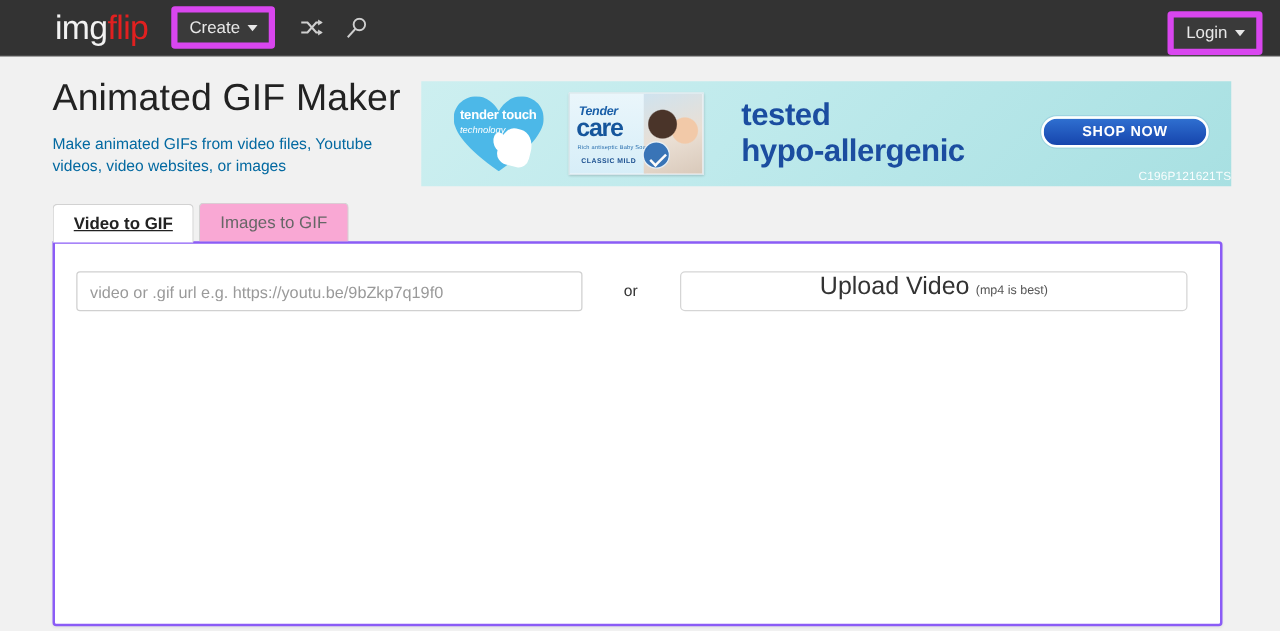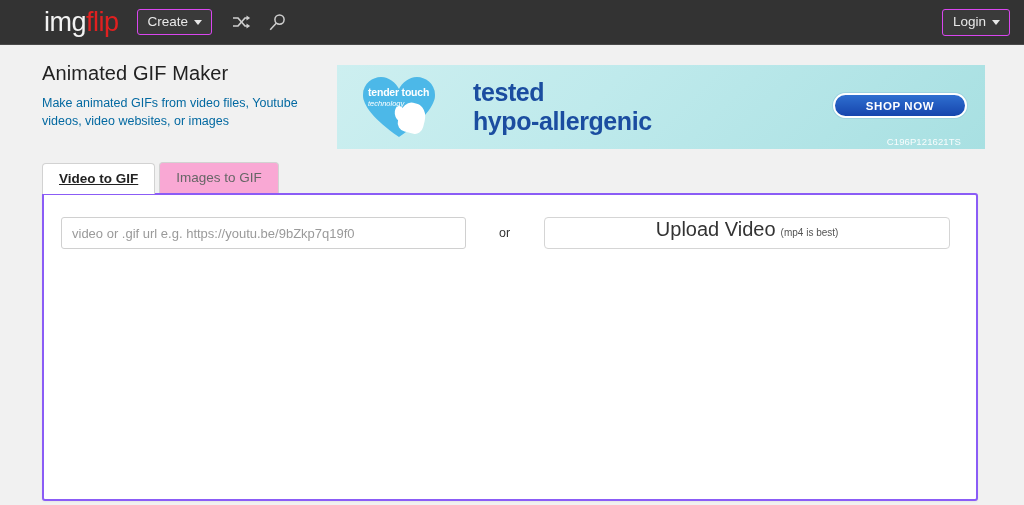--- a/index.html
+++ b/index.html
@@ -34,21 +34,21 @@
     line-height: 1;
     white-space: nowrap;
     user-select: none;
   }
   #logo .img { color: #f2f2f2; }
   #logo .flip { color: #e02020; }
 
   .nav-btn {
     margin-left: 18px;
     background: #3a3a3a;
-    border: 1px solid #d946ef;
+    border: 5px solid #d946ef;
     border-radius: 3px;
     color: #e8e8e8;
     font-size: 13.5px;
     padding: 5px 9px 6px 10px;
     display: flex;
     align-items: center;
     gap: 6px;
     cursor: pointer;
     line-height: 1;
   }
@@ -86,21 +86,21 @@
   #head-row {
     display: flex;
     align-items: flex-start;
     padding-top: 16px;
     height: 102px;
   }
 
   #title-block { width: 295px; flex: none; }
 
   #page-title {
-    font-size: 20px;
+    font-size: 30px;
     font-weight: 400;
     color: #222;
     line-height: 1.2;
     letter-spacing: 0.1px;
   }
   #page-subtitle {
     margin-top: 9px;
     font-size: 12.5px;
     color: #0369a1;
     line-height: 1.45;
@@ -283,21 +283,21 @@
     font-size: 11.5px;
     font-weight: bold;
     letter-spacing: 0.6px;
     display: flex;
     align-items: center;
     justify-content: center;
     cursor: pointer;
   }
   .ad-code {
     position: absolute;
-    right: 24px;
+    right: 0;
     bottom: 2px;
     color: #ffffff;
     font-size: 9.5px;
     opacity: 0.92;
     letter-spacing: 0.1px;
   }
 
   
   #tabs {
     display: flex;
@@ -442,20 +442,29 @@
 
         <div class="ad-heart">
           <div class="heart-shape"></div>
           <div class="heart-text">
             <span class="l1">tender touch</span>
             <span class="l2">technology</span>
           </div>
           <div class="hand"></div>
         </div>
 
+        <div class="ad-product">
+          <div class="prod-left"></div>
+          <div class="prod-photo"></div>
+          <div class="prod-brand1">Tender</div>
+          <div class="prod-brand2">care</div>
+          <div class="prod-tag">Rich antiseptic Baby Soap</div>
+          <div class="prod-mild">CLASSIC MILD</div>
+          <div class="prod-seal"></div>
+        </div>
 
         <div class="ad-headline">
           <div>tested</div>
           <div>hypo-allergenic</div>
         </div>
       </div>
 
       <div class="ad-shop">SHOP NOW</div>
       <div class="ad-code">C196P121621TS</div>
     </div>

